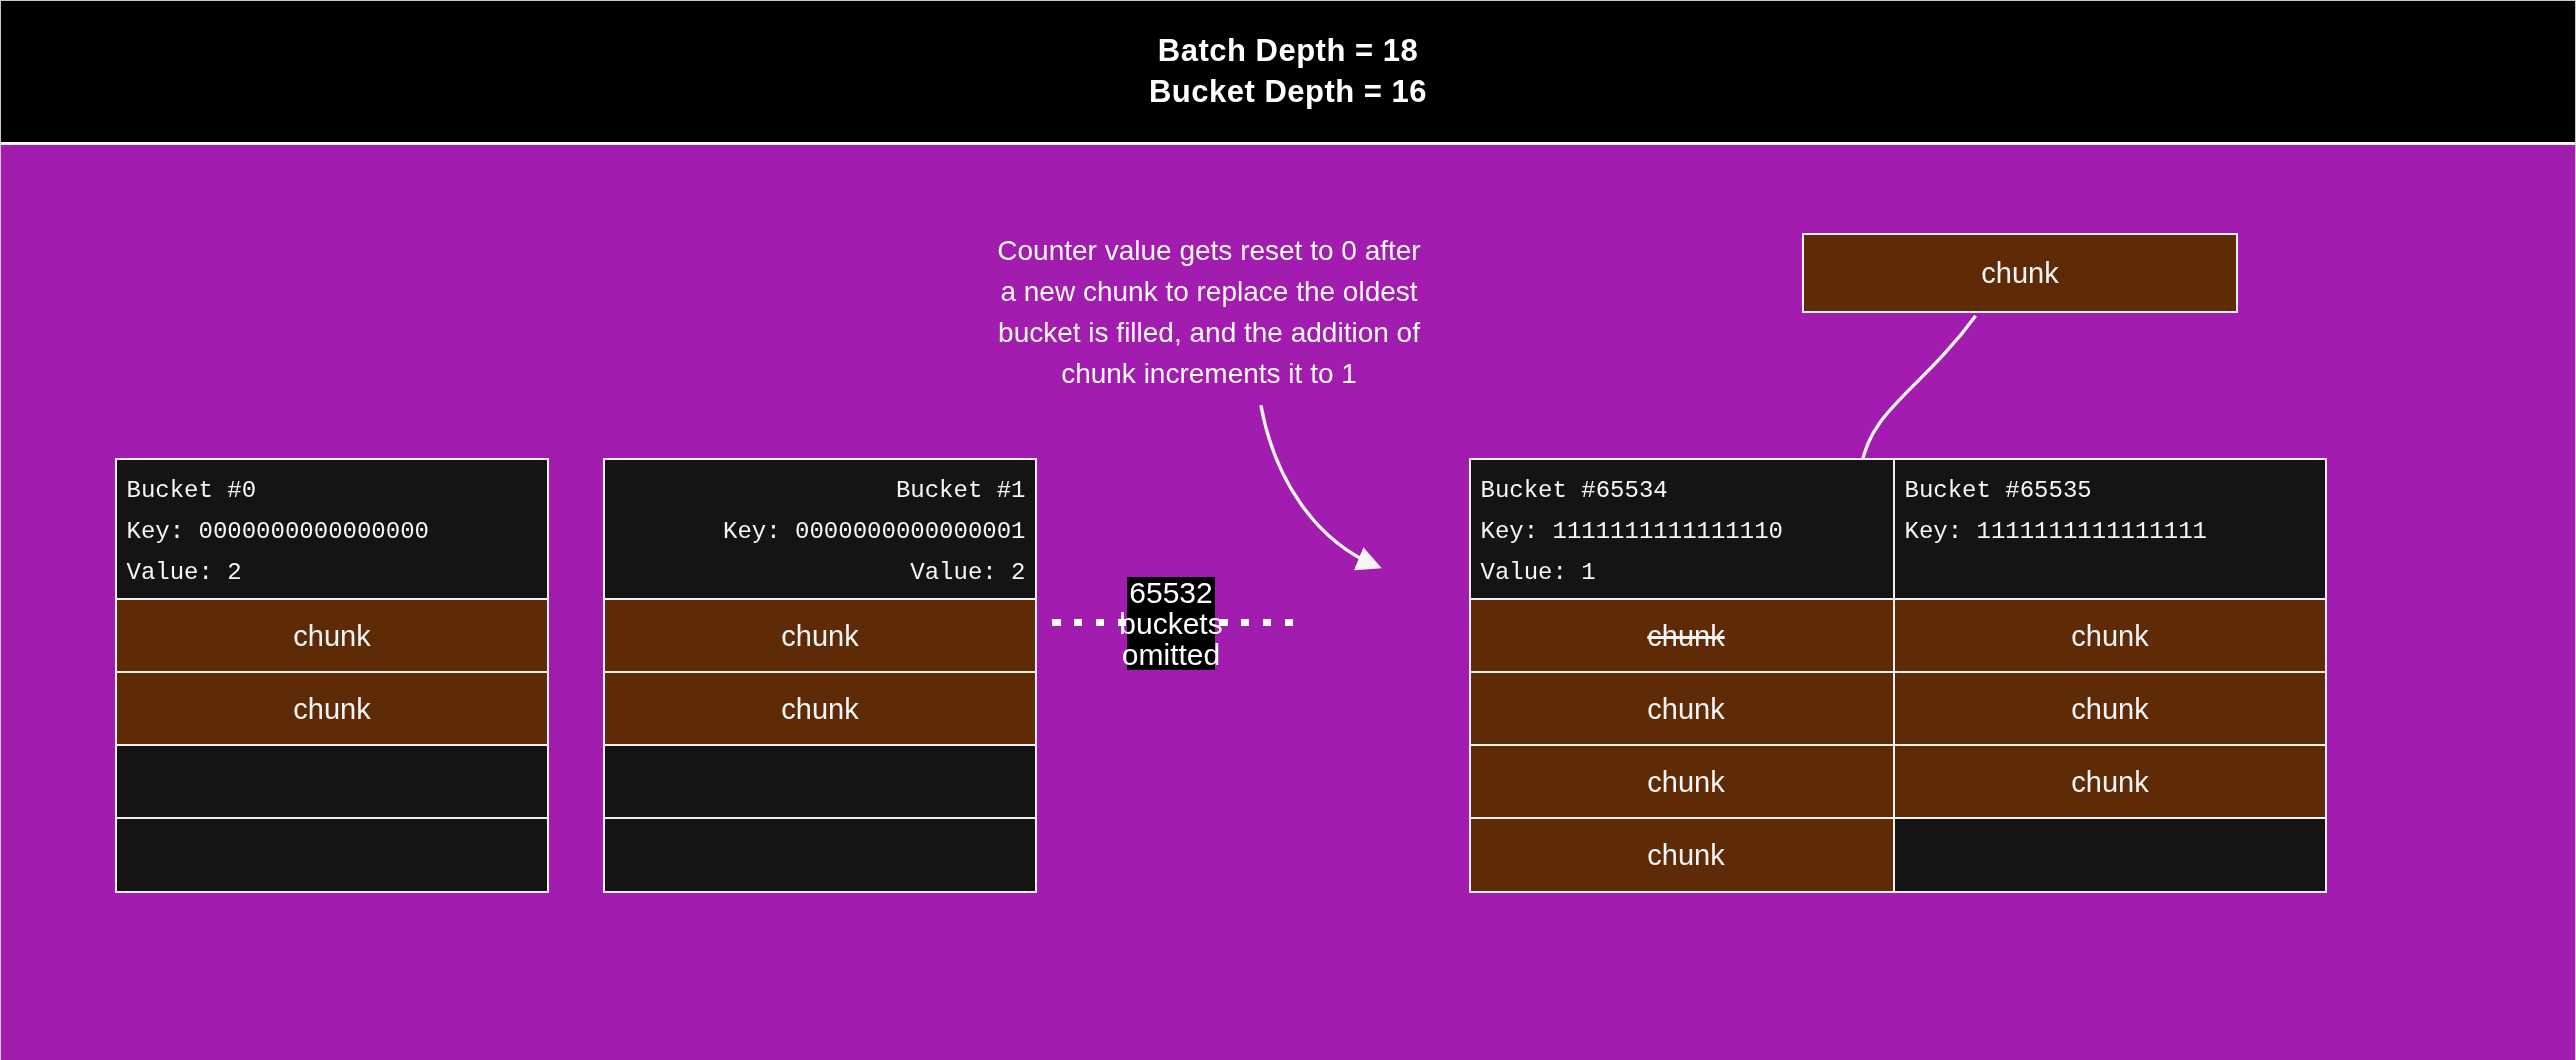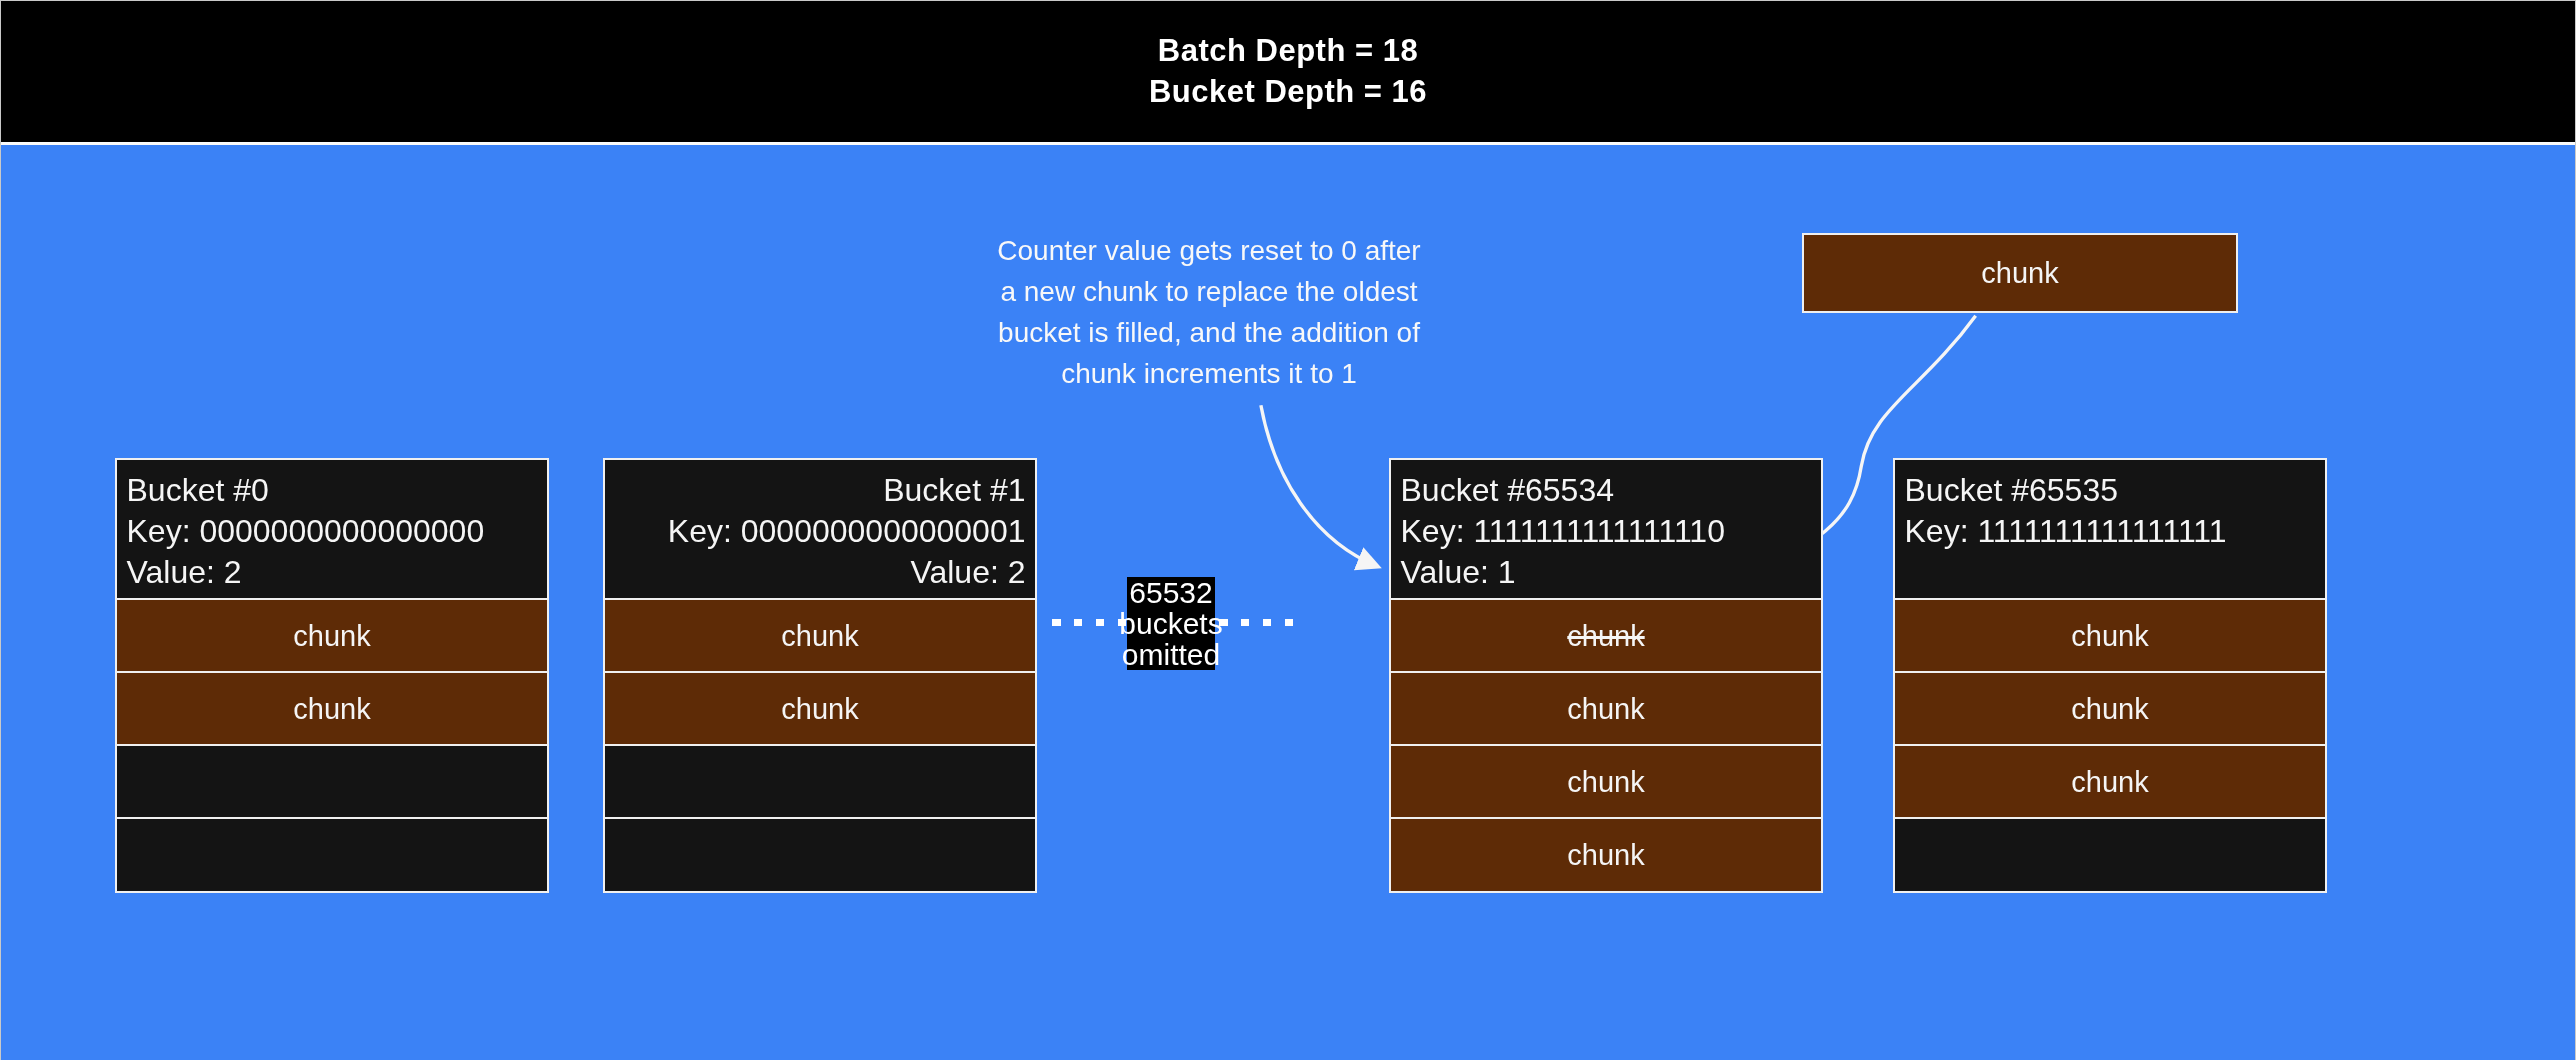--- a/index.html
+++ b/index.html
@@ -5,21 +5,21 @@
   html, body {
     margin: 0;
     padding: 0;
     background: #000;
     font-family: "Liberation Sans", sans-serif;
   }
   .canvas {
     position: relative;
     width: 2576px;
     height: 1061px;
-    background: #3b82f6;
+    background: #a21caf;
     border: 1.9px solid #c9c9c9;
     box-sizing: border-box;
     overflow: hidden;
     color: #f5f5f5;
   }
   .header-bar {
     position: absolute;
     left: 0; top: 0;
     width: 100%;
     height: 141px;
@@ -74,41 +74,42 @@
     position: absolute;
     top: 457px;
     width: 434px;
   }
   .bucket-header {
     border: 2.9px solid #f0f0f0;
     background: #141414;
     box-sizing: border-box;
     height: 143px;
     padding: 9.5px 9.5px 0 9.5px;
-    font-size: 32px;
+    font-size: 24px;
     line-height: 41px;
+    font-family: Liberation Mono, monospace;
   }
   .bucket-row {
     position: relative;
     border: 2.9px solid #f0f0f0;
     margin-top: -2.9px;
     box-sizing: border-box;
     height: 76px;
     background: #141414;
     display: flex;
     align-items: center;
     justify-content: center;
     font-size: 29px;
     color: #f5f5f5;
   }
   .bucket-row.filled { background: #5e2b06; }
   .bucket-row.struck { text-decoration: line-through; text-decoration-thickness: 2.9px; }
   .bucket-0 { left: 114px; }
   .bucket-1 { left: 602px; text-align: right; }
-  .bucket-2 { left: 1388px; }
+  .bucket-2 { left: 1468px; }
   .bucket-3 { left: 1892px; }
   .dots {
     position: absolute;
     top: 618px;
     display: flex;
     gap: 13.3px;
   }
   .dots-left { left: 1051px; }
   .dots-right { left: 1218px; }
   .dot {

